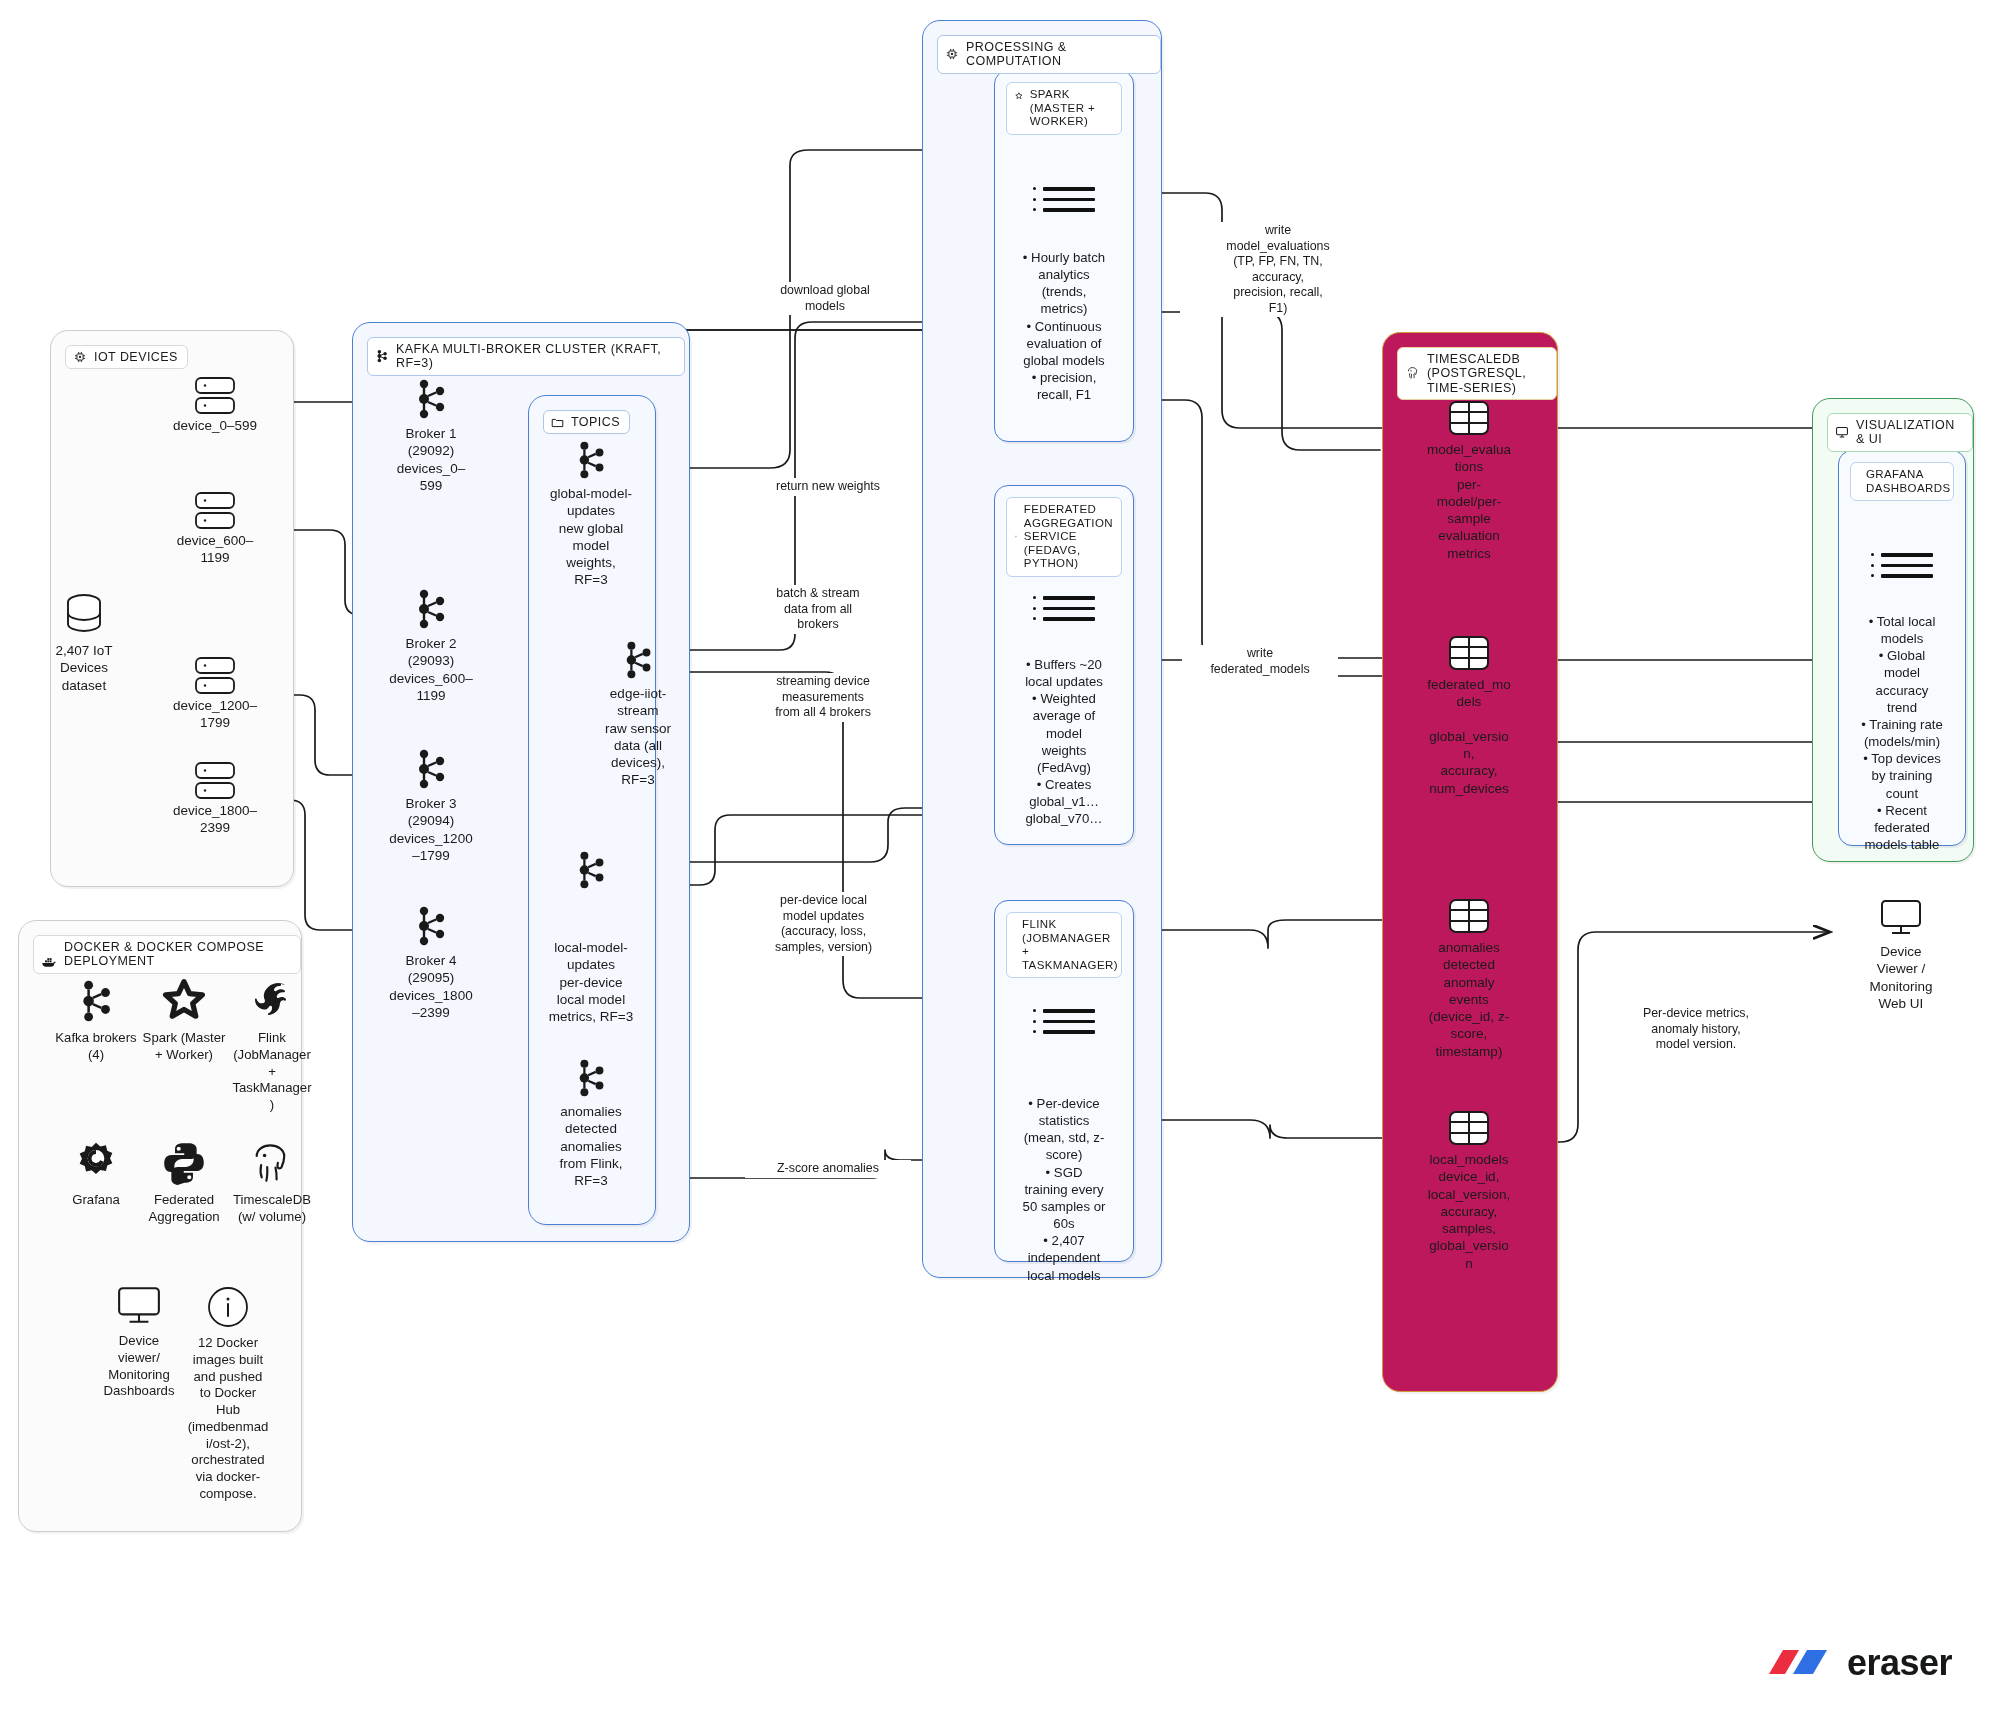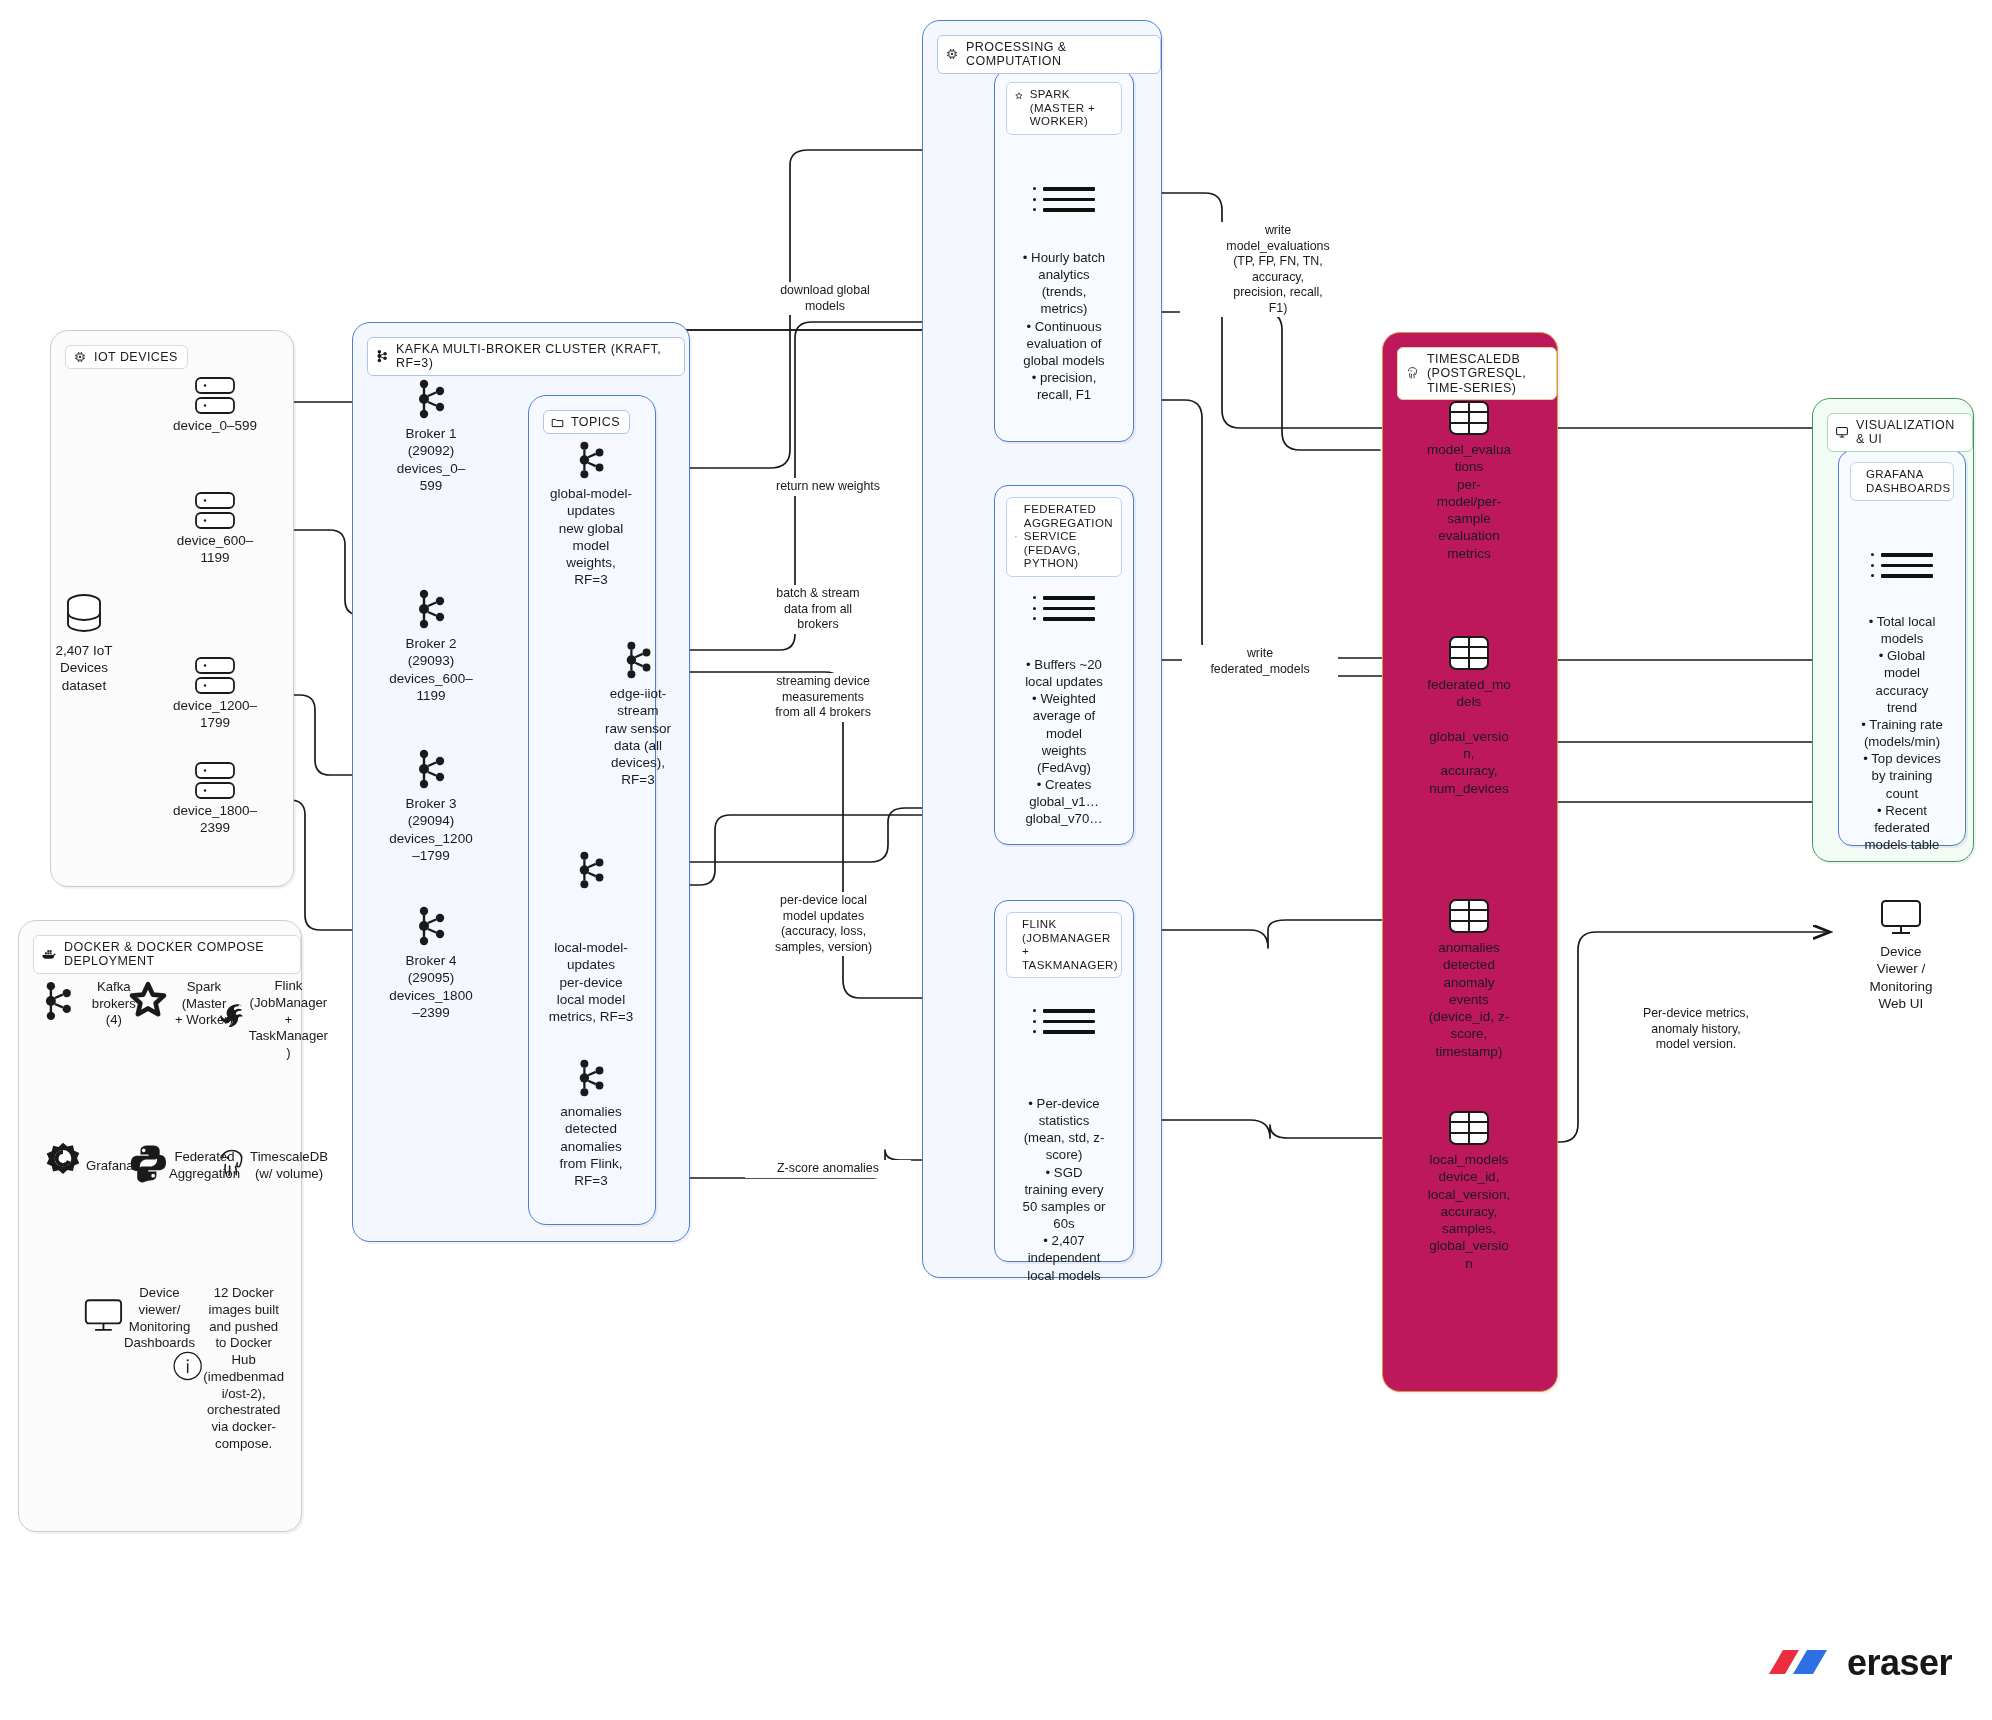--- a/index.html
+++ b/index.html
@@ -92,21 +92,21 @@
     position:absolute;
     font-size:12.4px;line-height:1.25;
     text-align:center;white-space:pre-line;
     background:#fff;
     padding:1px 3px;
     z-index:3;
   }
   .legend-item{
     position:absolute;
     width:112px;
-    display:flex;flex-direction:row;align-items:center;text-align:center;
+    display:flex;flex-direction:column;align-items:center;text-align:center;
     font-size:13.2px;line-height:1.27;white-space:pre-line;
   }
   .legend-item .gl{margin-bottom:6px;}
   .brand{
     position:absolute;right:40px;bottom:36px;
     display:flex;align-items:center;gap:14px;
     z-index:9;
   }
   .brand .word{font-size:36px;font-weight:700;letter-spacing:-.5px;color:#17181a;}
   .dbcyl{display:block;}
@@ -698,21 +698,21 @@
         <rect x="3" y="3" width="38" height="25" rx="3.5" fill="#fff" stroke="#1a1a1a" stroke-width="2"></rect>
         <path d="M22 28v6M13 35h18" stroke="#1a1a1a" stroke-width="2" fill="none"></path>
       </svg>
     <span class="lbl">Device
 Viewer /
 Monitoring
 Web UI</span>
   </div>
 
   <div class="grp" style="left:18px;top:920px;width:282px;height:610px;">
-    <div class="grp-title" style="max-width:262px;">
+    <div class="grp-title" style="max-width:262px;align-items:flex-end;">
       <svg class="ic" width="16" height="14" viewBox="0 0 20 16">
           <g fill="#1a1a1a">
             <rect x="5" y="6" width="2.4" height="2.4"></rect>
             <rect x="7.9" y="6" width="2.4" height="2.4"></rect>
             <rect x="10.8" y="6" width="2.4" height="2.4"></rect>
             <rect x="7.9" y="3.2" width="2.4" height="2.4"></rect>
             <rect x="10.8" y="3.2" width="2.4" height="2.4"></rect>
           </g>
           <path d="M1.5 9.2h15c.6 2.6-1.2 4.8-4.4 4.8H6.1C3.4 14 1.7 11.8 1.5 9.2z" fill="#1a1a1a"></path>
           <path d="M15.5 8.2c1-.8 2-.8 2.9-.2-.3 1.1-1.2 1.7-2.4 1.6" fill="#1a1a1a"></path>

